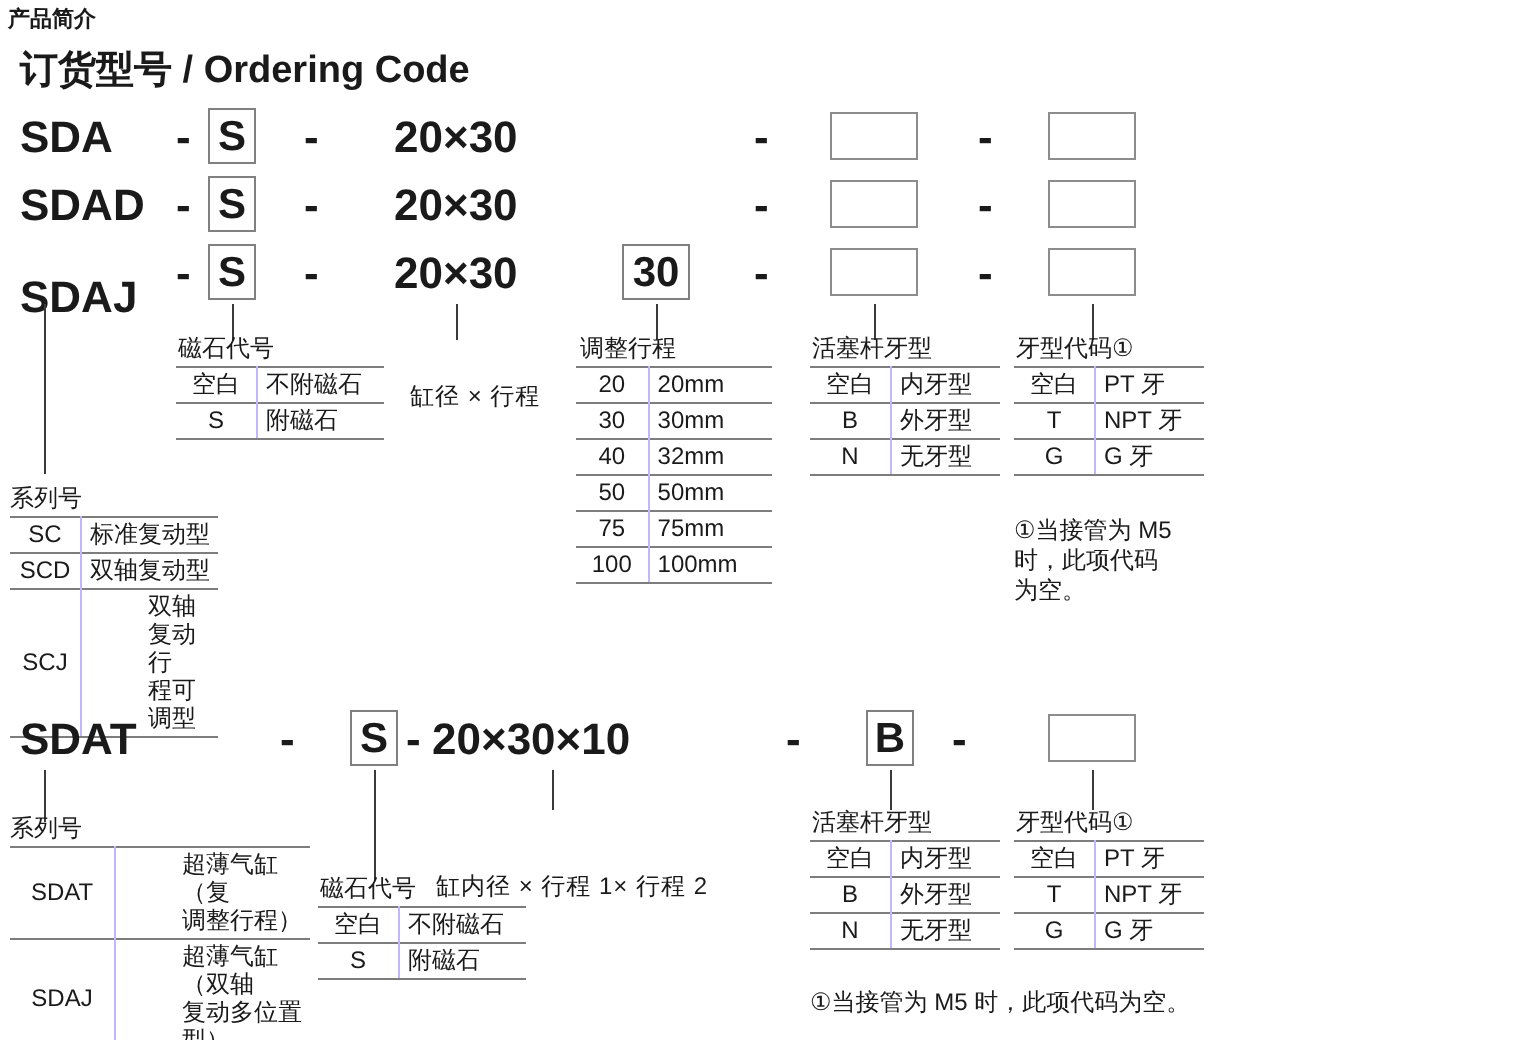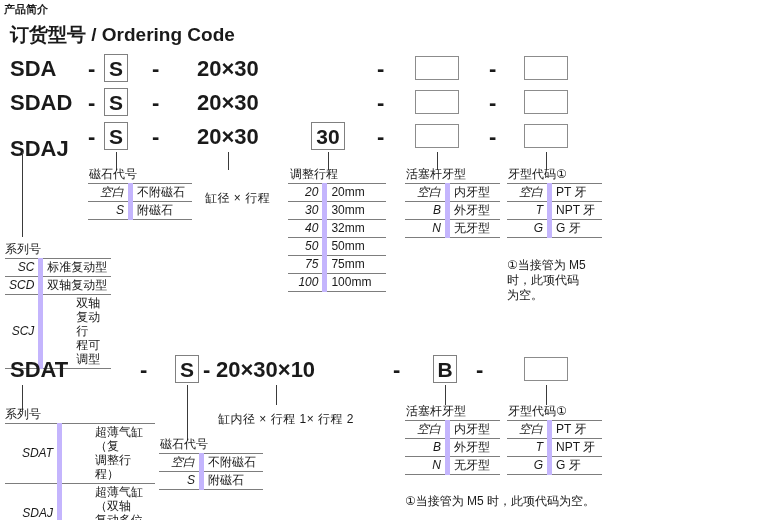--- a/index.html
+++ b/index.html
@@ -85,23 +85,22 @@
   }
   .spec-table td {
     border-top: 1px solid #7d7d7d;
     border-bottom: 1px solid #7d7d7d;
     padding: 1px 4px 2px 4px;
     line-height: 14px;
     vertical-align: middle;
     white-space: nowrap;
   }
   .spec-table td.c1 {
-    border-right: 5px solid #c4b5fd;
-    text-align: right;
-    font-style: italic;
+    border-right: 1px solid #c4b5fd;
+    text-align: center;
   }
   .spec-table td.c2 { text-align: left; }
   .spec-table tr td { border-bottom: none; }
   .spec-table tr:last-child td { border-bottom: 1px solid #7d7d7d; }
   .spec-table td.wrap { white-space: normal; padding-left: 33px; }
 
   .note {
     font-size: 12px;
     line-height: 15px;
     white-space: pre-line;
@@ -273,21 +272,21 @@
   <div class="abs dash" style="left:476px; top:353px;">-</div>
   <div class="abs emptybox" style="left:524px; top:357px; width:44px; height:24px;"></div>
 
   <div class="abs vline" style="left:22px;  top:385px; height:26px;"></div>
   <div class="abs vline" style="left:187px; top:385px; height:55px;"></div>
   <div class="abs vline" style="left:276px; top:385px; height:20px;"></div>
   <div class="abs vline" style="left:445px; top:385px; height:20px;"></div>
   <div class="abs vline" style="left:546px; top:385px; height:20px;"></div>
 
   <div class="abs caption" style="left:5px;   top:407px;">系列号</div>
-  <div class="abs caption caption-wide" style="left:218px; top:388px;">缸内径 × 行程 1× 行程 2</div>
+  <div class="abs caption caption-wide" style="left:218px; top:412px;">缸内径 × 行程 1× 行程 2</div>
   <div class="abs caption" style="left:160px; top:437px;">磁石代号</div>
   <div class="abs caption" style="left:406px; top:404px;">活塞杆牙型</div>
   <div class="abs caption" style="left:508px; top:404px;">牙型代码①</div>
 
   <table class="abs spec-table" style="left:5px; top:423px; width:150px;">
     <tbody>
         <tr>
       <td class="c1" style="width:44px;">SDAT</td>
       <td class="c2 wrap" style="white-space:pre-line;">超薄气缸（复
 调整行程）</td>

